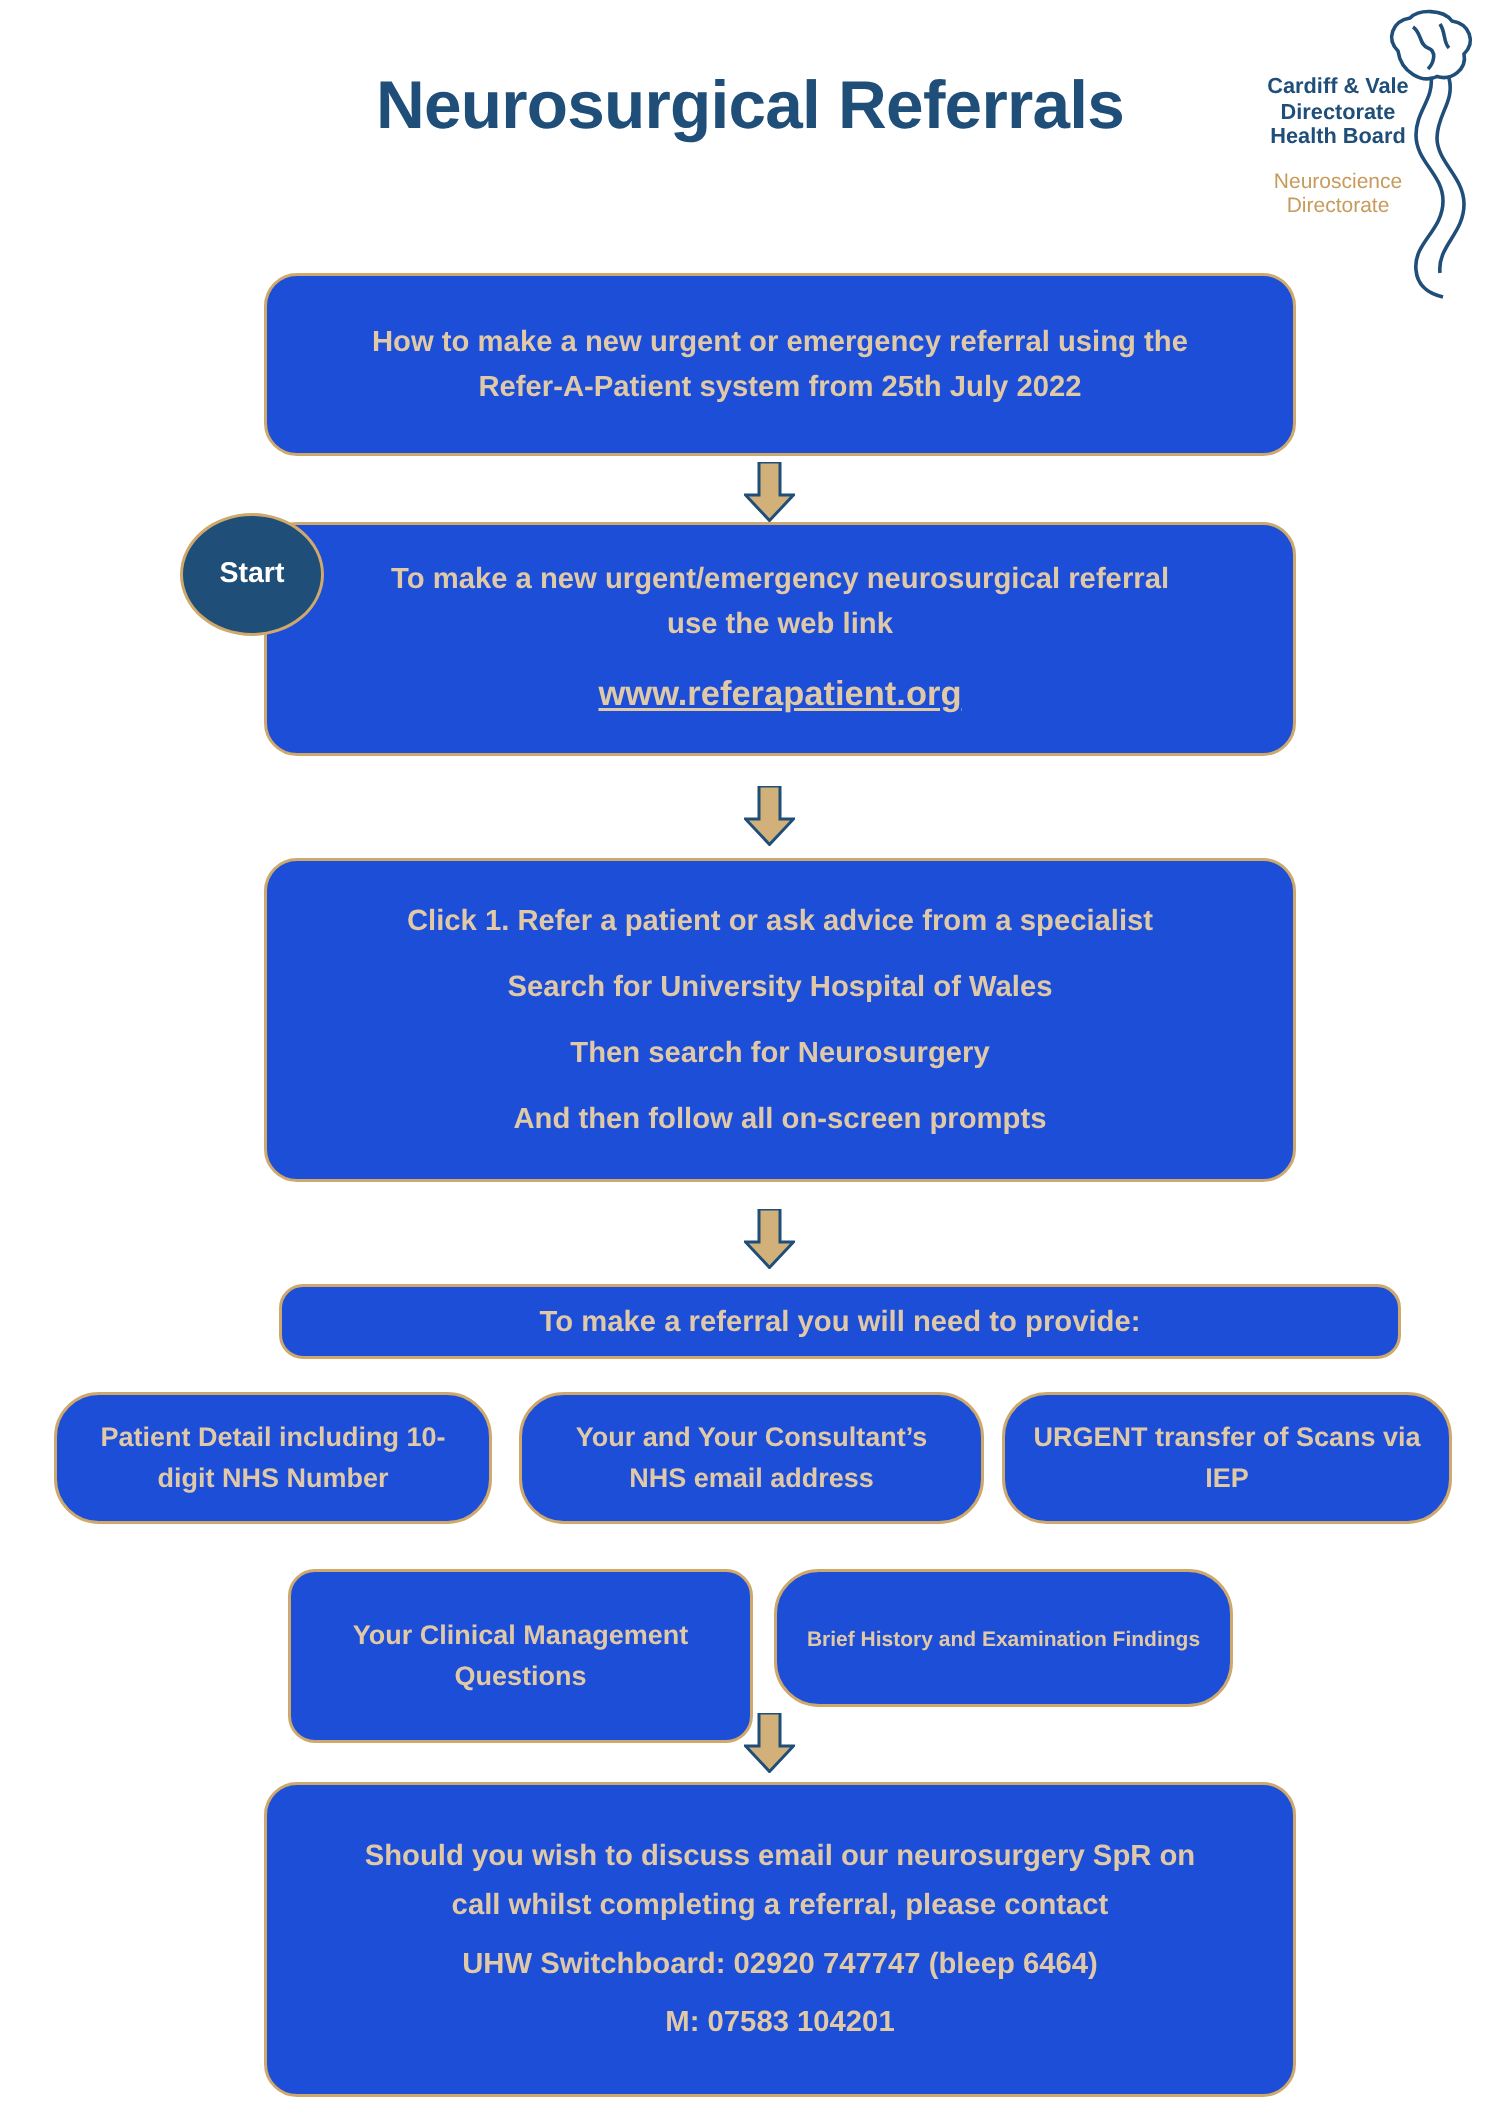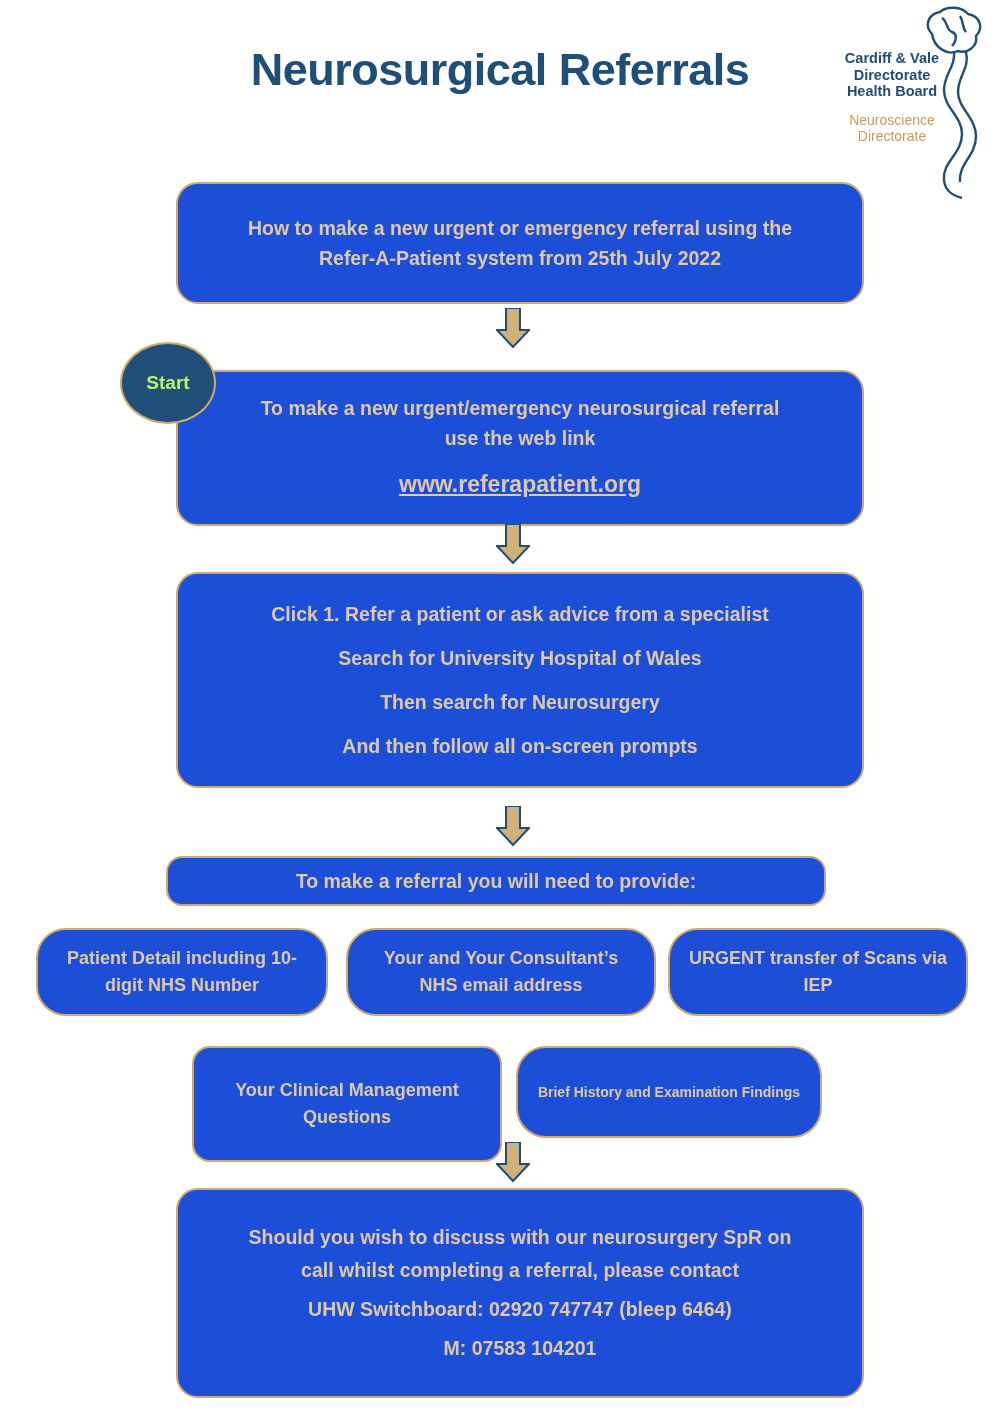--- a/index.html
+++ b/index.html
@@ -80,23 +80,23 @@
     display: flex;
     flex-direction: column;
     align-items: center;
     justify-content: center;
     text-align: center;
     padding: 10px 18px;
   }
   .box .line { display: block; width: 100%; }
 
   #box-intro  { left: 176px; top: 182px;  width: 688px; height: 122px; font-size: 19.5px; line-height: 1.55; }
-  #box-weblink{ left: 176px; top: 348px;  width: 688px; height: 156px; font-size: 19.5px; line-height: 1.55; margin-top: 22px; }
+  #box-weblink{ left: 176px; top: 348px;  width: 688px; height: 156px; font-size: 19.5px; line-height: 1.55; }
   #box-steps  { left: 176px; top: 572px;  width: 688px; height: 216px; font-size: 19.5px; line-height: 1.55; }
-  #box-provide{ left: 166px; top: 856px;  width: 660px; height: 50px;  font-size: 19.5px; border-radius: 16px; }
+  #box-provide{ left: 186px; top: 856px;  width: 748px; height: 50px;  font-size: 19.5px; border-radius: 16px; }
 
   #box-opt1 { left: 36px;  top: 928px;  width: 292px; height: 88px; font-size: 18px; line-height: 1.5; border-radius: 30px; }
   #box-opt2 { left: 346px; top: 928px;  width: 310px; height: 88px; font-size: 18px; line-height: 1.5; border-radius: 30px; }
   #box-opt3 { left: 668px; top: 928px;  width: 300px; height: 88px; font-size: 18px; line-height: 1.5; border-radius: 30px; }
   #box-opt4 { left: 192px; top: 1046px; width: 310px; height: 116px; font-size: 18px; line-height: 1.5; border-radius: 18px; }
   #box-opt5 { left: 516px; top: 1046px; width: 306px; height: 92px; font-size: 14px; line-height: 1.5; border-radius: 30px; }
 
   #box-contact { left: 176px; top: 1188px; width: 688px; height: 210px; font-size: 19.5px; line-height: 1.7; }
 
   .weblink {
@@ -111,21 +111,21 @@
   
   #start-oval {
     position: absolute;
     left: 120px;
     top: 342px;
     width: 92px;
     height: 78px;
     border-radius: 50%;
     background: #1F4E79;
     border: 2px solid #CFA96B;
-    color: #bef264;
+    color: #ffffff;
     font-weight: bold;
     font-size: 19px;
     display: flex;
     align-items: center;
     justify-content: center;
     z-index: 3;
   }
 
   
   .arrow {
@@ -216,17 +216,17 @@
 </div>
 <div class="box" id="box-opt5">
   <span class="line">Brief History and Examination Findings</span>
 </div>
 
 <svg class="arrow" id="arrow-4" viewBox="0 0 34 40">
   <polygon points="10,0 24,0 24,22 33,22 17,39 1,22 10,22" fill="#D2B07A" stroke="#1F4E79" stroke-width="2"></polygon>
 </svg>
 
 <div class="box" id="box-contact">
-  <span class="line">Should you wish to discuss with our neurosurgery SpR on</span>
+  <span class="line">Should you wish to discuss email our neurosurgery SpR on</span>
   <span class="line">call whilst completing a referral, please contact</span>
   <span class="line" style="margin-top:6px;">UHW Switchboard: 02920 747747 (bleep 6464)</span>
   <span class="line" style="margin-top:6px;">M: 07583 104201</span>
 </div>
 
 </body></html>

